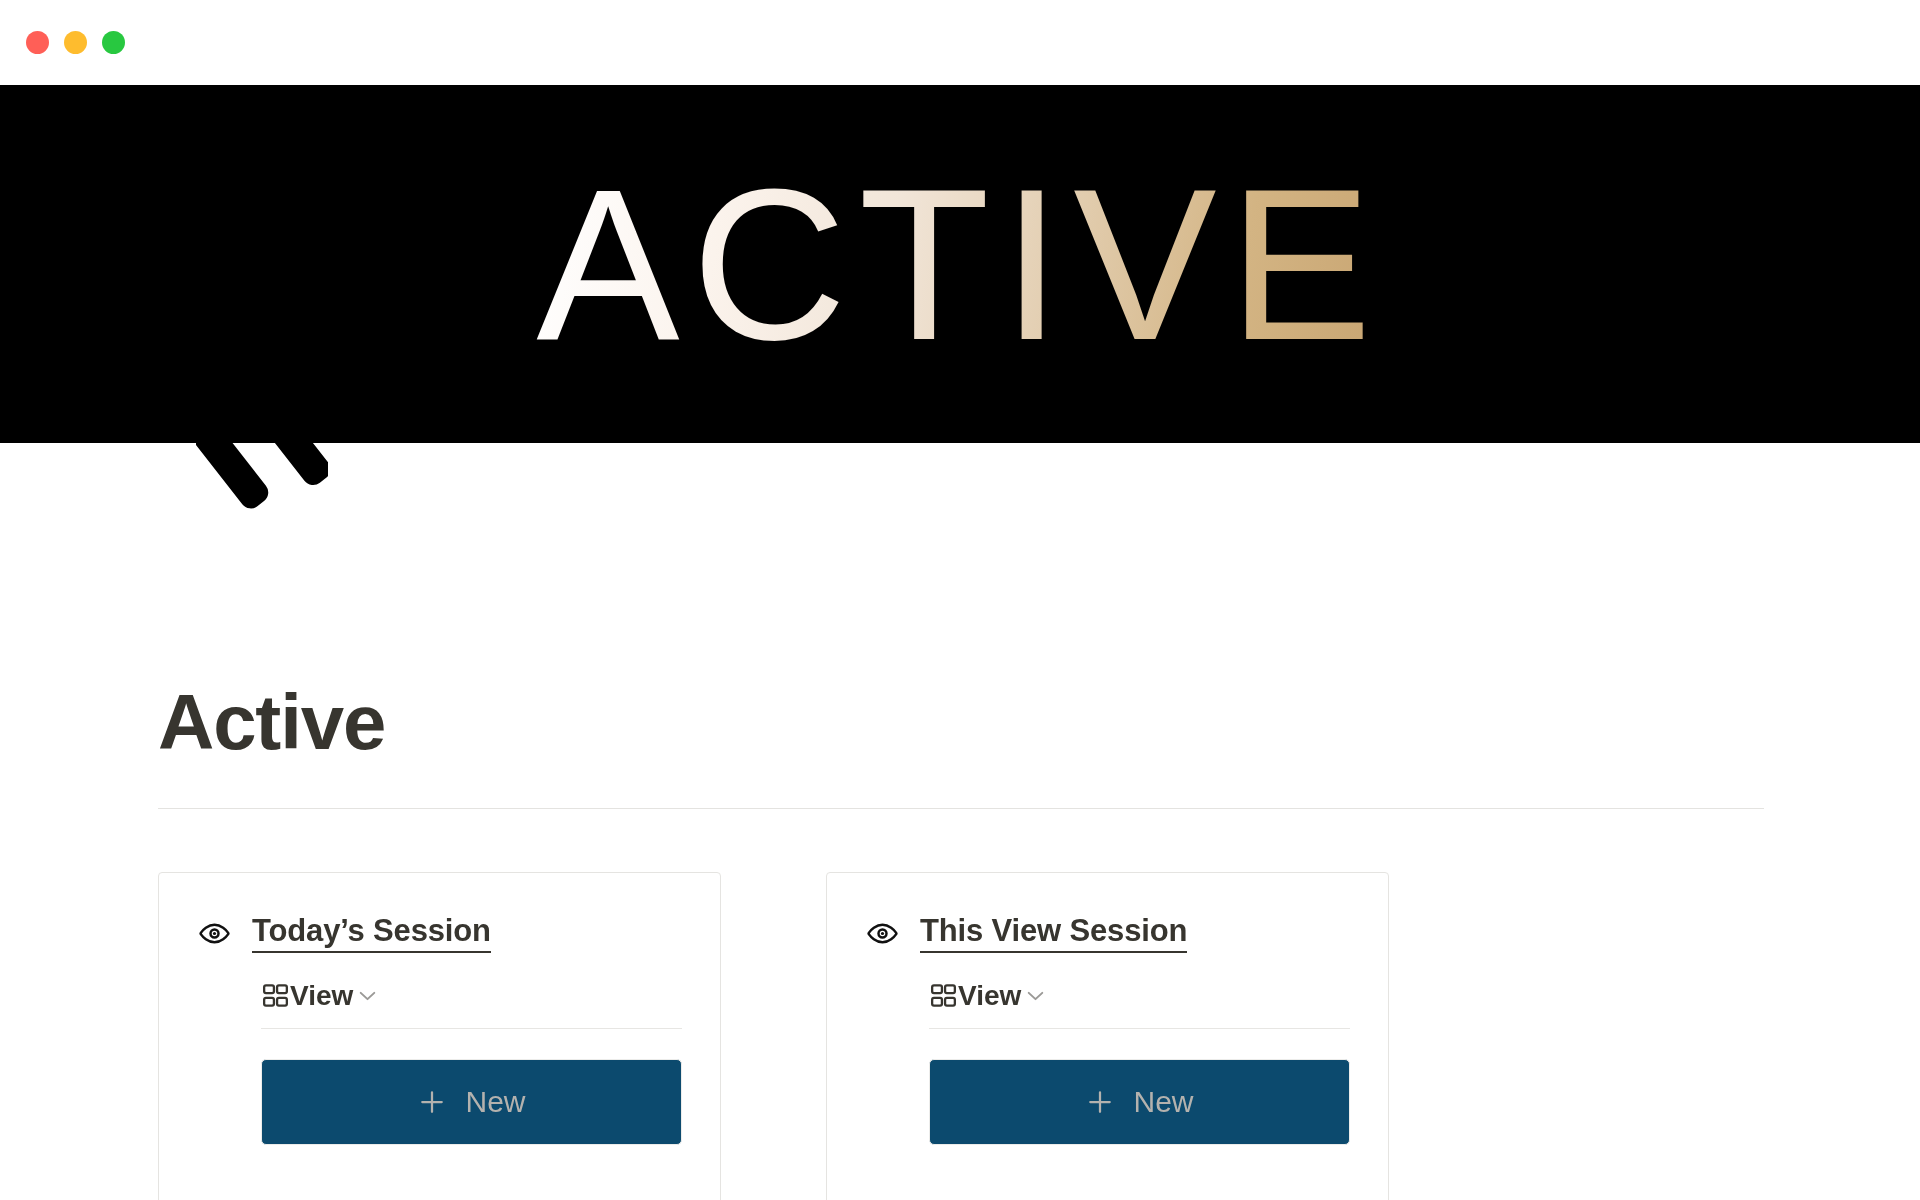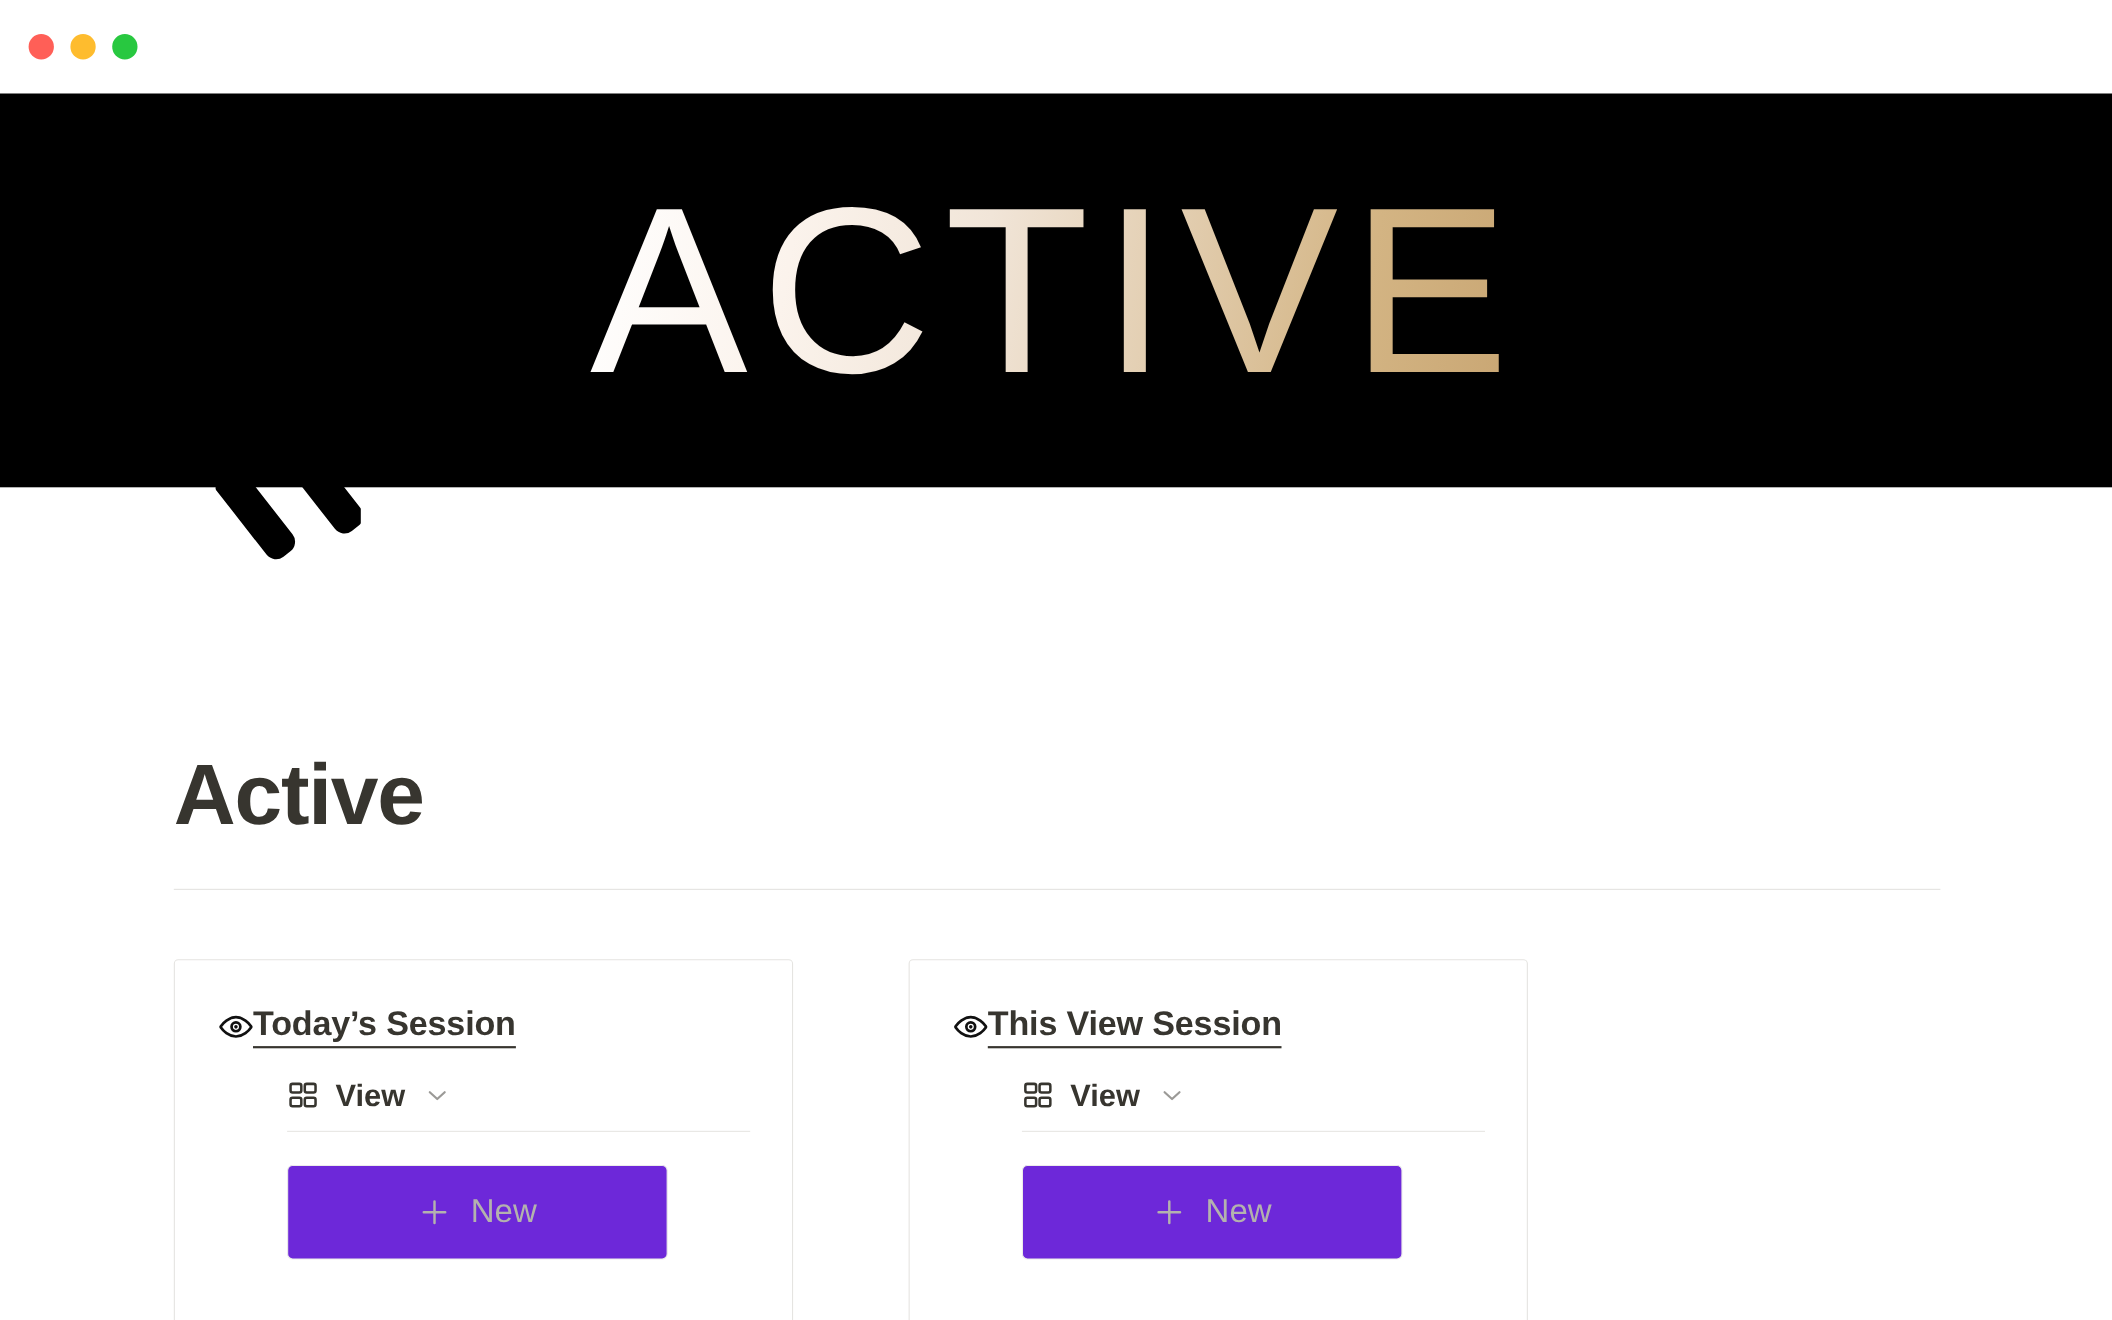--- a/index.html
+++ b/index.html
@@ -132,36 +132,36 @@
     border: 1px solid #e5e4e1;
     border-radius: 4px;
     background: #ffffff;
     padding: 42px 40px 0 40px;
     position: relative;
   }
 
   .card-header {
     display: flex;
     align-items: center;
+    gap: 22px;
   }
   .eye-icon { width: 31px; height: 31px; flex: none; display:block; }
   .card-title {
     font-size: 31px;
     font-weight: 700;
     color: #37352f;
     letter-spacing: -0.005em;
     border-bottom: 2px solid #37352f;
     padding-bottom: 3px;
     line-height: 1.05;
   }
 
   .view-row {
     display: flex;
     align-items: center;
-    gap: 15px;
     margin-left: 62px;
     margin-top: 27px;
   }
   .grid-icon { width: 29px; height: 29px; flex:none; display:block; }
   .view-label {
     font-size: 28px;
     font-weight: 700;
     color: #37352f;
   }
   .chevron-icon { width: 25px; height: 25px; flex:none; display:block; margin-left: 2px; }
@@ -170,29 +170,29 @@
     margin-left: 62px;
     margin-top: 16px;
     width: 421px;
     height: 1px;
     background: #e7e6e3;
   }
 
   .new-button {
     margin-left: 62px;
     margin-top: 30px;
-    width: 346px;
+    width: 421px;
     height: 86px;
     border: 1px solid #ececea;
     border-radius: 5px;
     display: flex;
     align-items: center;
     justify-content: center;
     gap: 18px;
-    background: #6d28d9;
+    background: #0c4a6e;
   }
   .plus-icon { width: 30px; height: 30px; display:block; flex:none; }
   .new-label {
     font-size: 30px;
     color: #b4b2ae;
     font-weight: 400;
   }
 </style>
 </head>
 <body>

